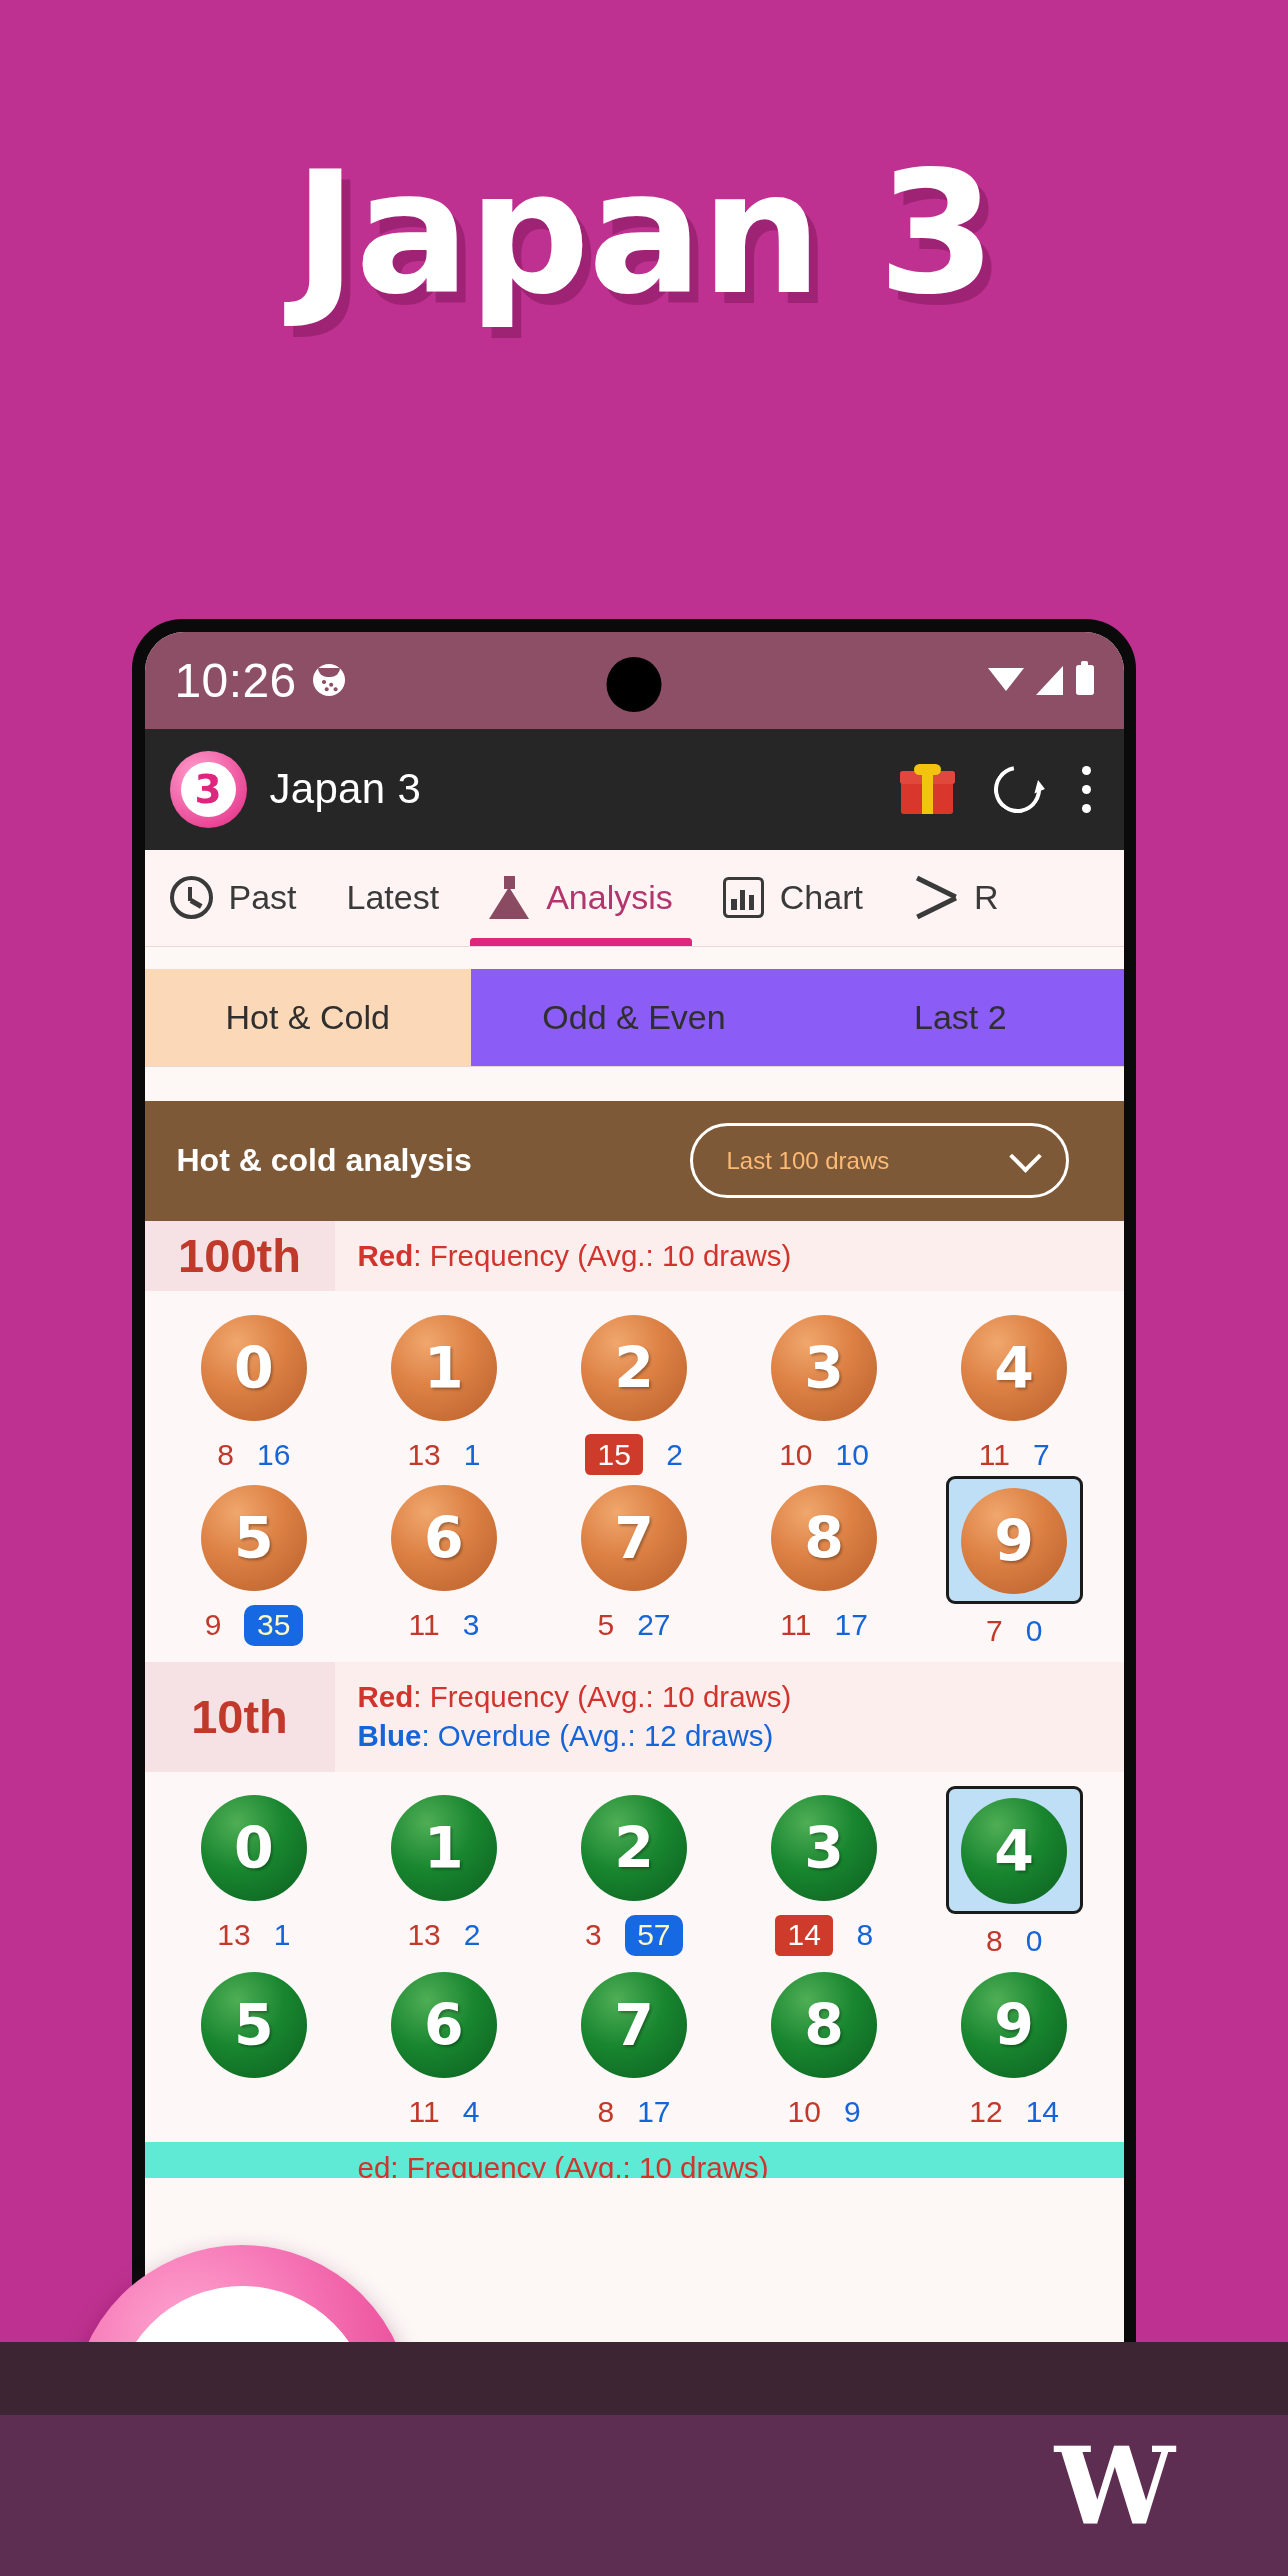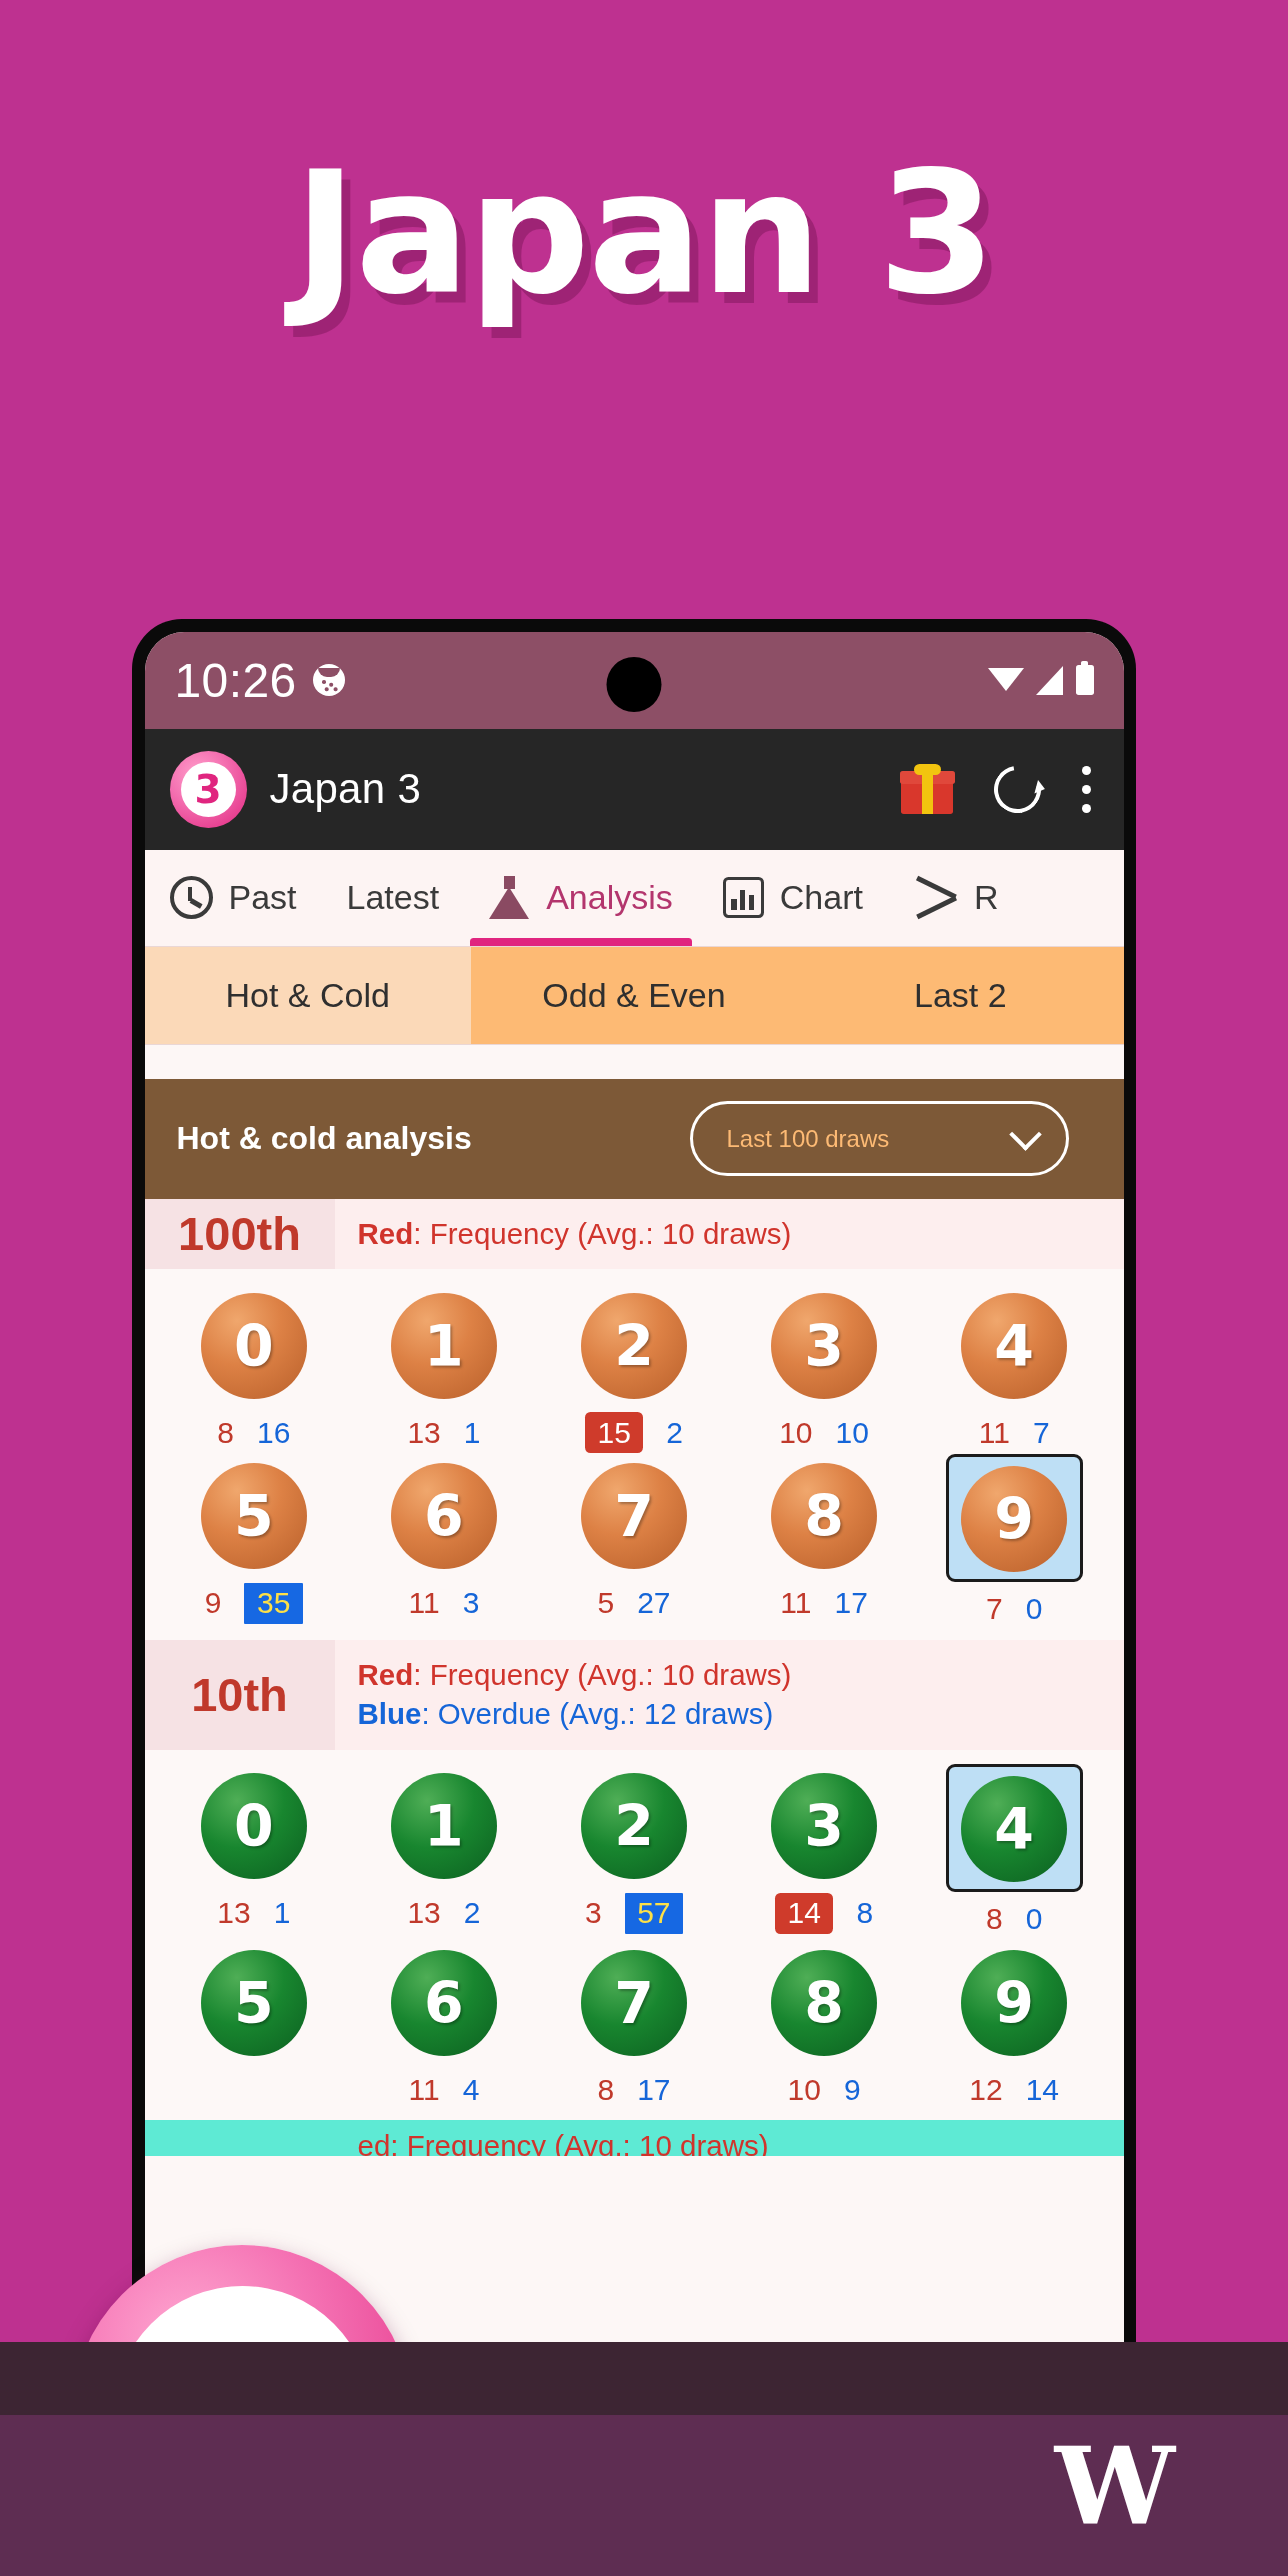--- a/index.html
+++ b/index.html
@@ -142,21 +142,21 @@
   .ic-bars i{position:absolute;bottom:5.4px;width:5.4px;background:#3a3a3a;}
   .ic-bars i:nth-child(1){left:5.4px;height:10.7px;}
   .ic-bars i:nth-child(2){left:14.3px;height:19.7px;}
   .ic-bars i:nth-child(3){left:23px;height:14.3px;}
   .ic-shuffle{width:45px;height:39px;position:relative;}
   .ic-shuffle i{position:absolute;left:1.8px;width:43px;height:4.5px;background:#3a3a3a;}
   .ic-shuffle i:nth-child(1){top:7.2px;transform:rotate(26deg);}
   .ic-shuffle i:nth-child(2){top:27px;transform:rotate(-26deg);}
 
   
-  .subtabs{ display:flex; height:98px; background:#fdba74; border-bottom:1.8px solid #ead7d6;}
+  .subtabs{ display:flex; height:98px; background:#8b5cf6; border-bottom:1.8px solid #ead7d6;margin-top:22px;}
   .stab{
     flex:1; display:flex;align-items:center;justify-content:center;
     font-size:34px; color:#2f2f2f;
   }
   .stab.active{ background:#fbd9b8; }
 
   
   .anhead{
     height:120px; background:#7d5937;
     display:flex;align-items:center; padding:0 32px;margin-top:34px;
@@ -202,21 +202,21 @@
   .bcell.sel .ballwrap{
     background:#bedff5; border:3.6px solid #1b1b1b; border-radius:9px;
     padding:3.6px 12.5px;
   }
   .ballwrap{ padding:3.6px 12.5px;}
   .stats{ display:flex; gap:23px; align-items:center; margin-top:5.4px; height:43px;}
   .stat{ font-size:30px; }
   .stat.freq{ color:#c0392b; }
   .stat.over{ color:#1565d8; }
   .stat.hl-red{ background:#cf3b2b; color:#fff; padding:3.6px 12.5px; border-radius:5.4px;}
-  .stat.hl-blue{ background:#1668e3; color:#fde047; padding:3.6px 12.5px; border-radius:1px;}
+  .stat.hl-blue{ background:#1668e3; color:#fef9c3; padding:3.6px 12.5px; border-radius:10px;}
 
   
   .clip-legend{ background:#5eead4; padding:9px 0 0 213px; overflow:hidden; height:36px;}
   .clip-legend .lg-red{ font-size:29.5px;}
 
   
   .badge{
     position:absolute; left:72px; top:2245px;
     width:340px;height:340px;border-radius:50%;
     background:radial-gradient(circle at 34% 28%, #ffa9d2 0%, #f573b4 38%, #e0257f 100%);

